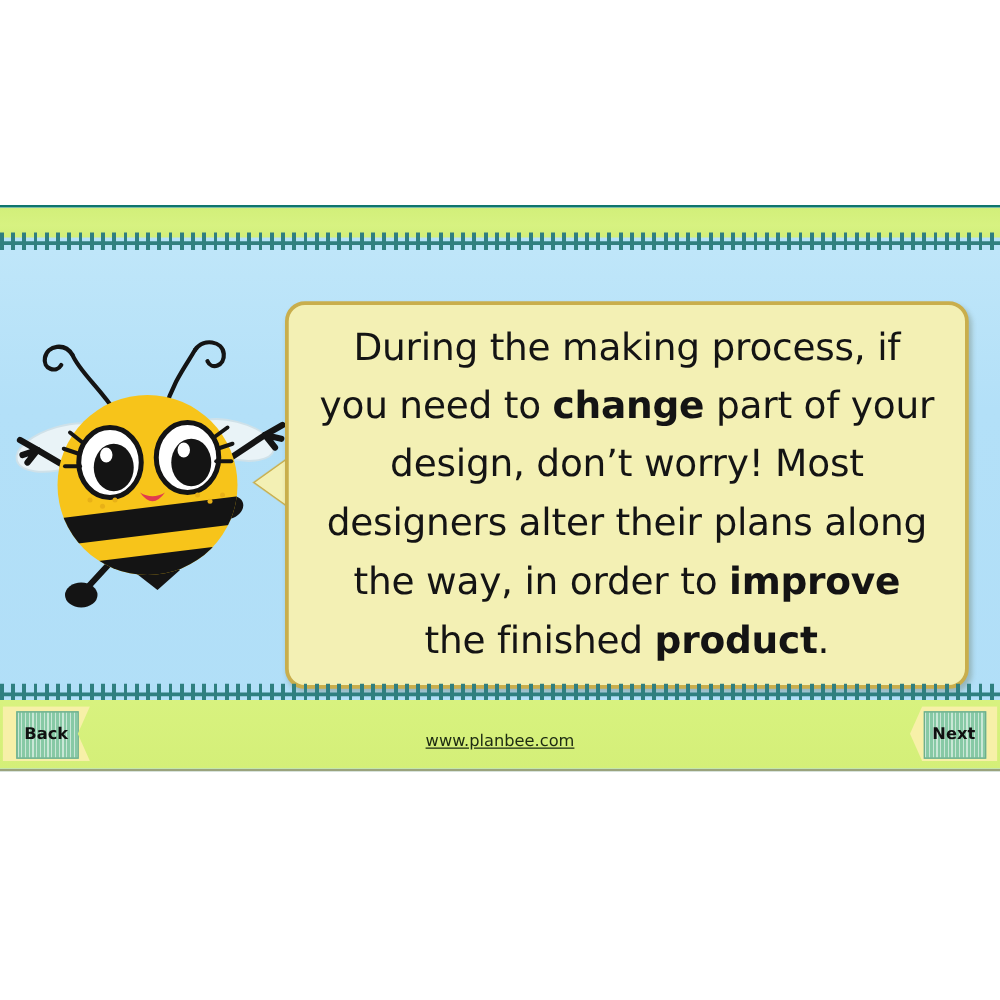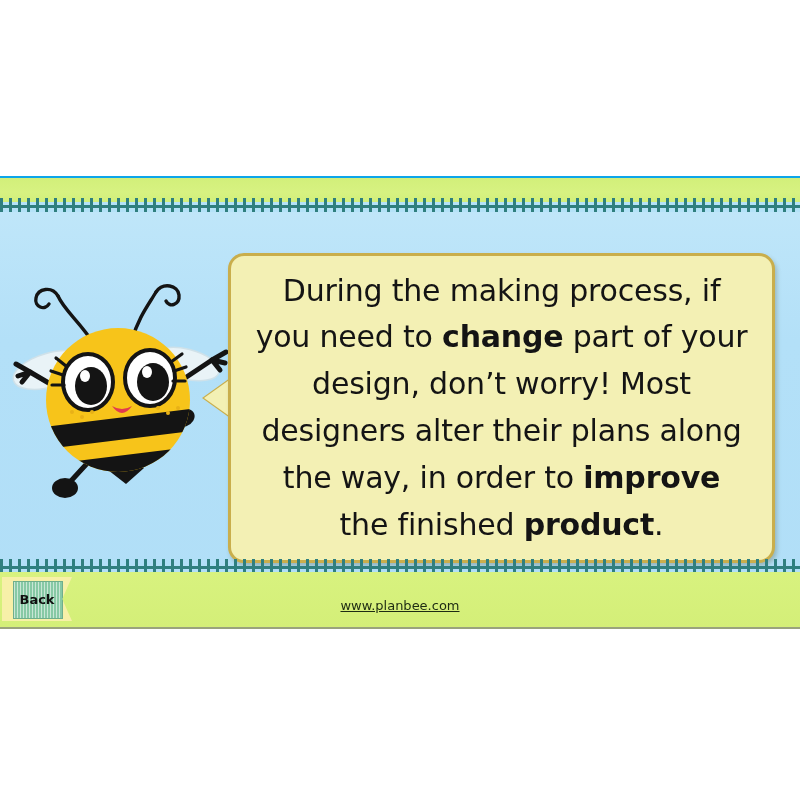--- a/index.html
+++ b/index.html
@@ -16,26 +16,26 @@
     position: relative;
     width: 800px;
     height: 800px;
     background: #ffffff;
   }
 
   
   .slide {
     position: absolute;
     left: 0px;
-    top: 176px;
+    top: 164px;
     width: 800px;
     height: 453px;
     box-sizing: border-box;
     background: #b4e2f8;
-    border-top: 2px solid #0ea5e9;
+    border-top: 2px solid #0f766e;
     border-bottom: 2px solid #9aa37d;
     overflow: hidden;
   }
 
   
   .band-top {
     position: absolute;
     left: 0; top: 0;
     width: 100%;
     height: 24px;
@@ -273,16 +273,20 @@
       <div class="rail"></div>
       <div class="ticks"></div>
     </div>
 
     <div class="band-bottom">
       <div class="navbtn btn-back">
         <span class="chip"></span>
         <span class="lbl">Back</span>
       </div>
       <a class="footer-link" href="#">www.planbee.com</a>
+      <div class="navbtn btn-next">
+        <span class="chip"></span>
+        <span class="lbl">Next</span>
+      </div>
     </div>
 
   </div>
 </div>
 
 </body></html>

